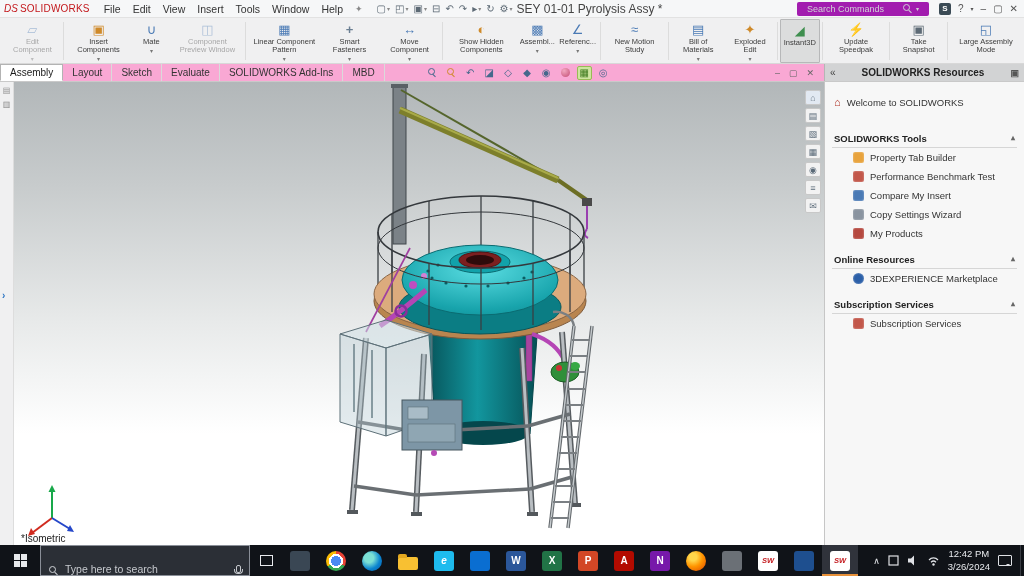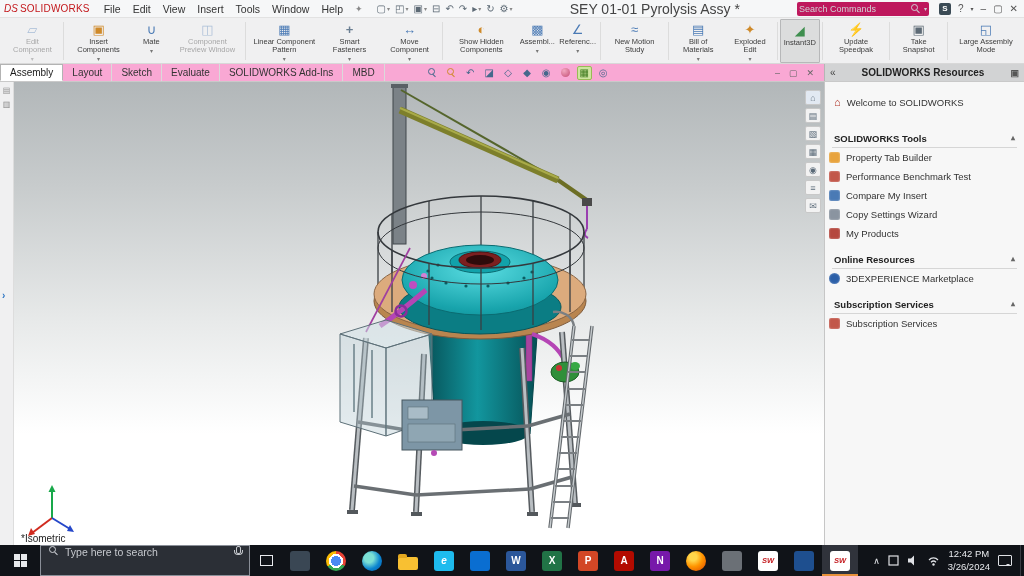--- a/index.html
+++ b/index.html
@@ -8,22 +8,22 @@
 .titlebar{height:18px;background:#f6f7f8;border-bottom:1px solid #e2e2e2;display:flex;align-items:center;padding:0 4px;font-size:11px;gap:4px}
 .brand{display:flex;align-items:center;gap:2px;margin-right:4px}
 .ds{color:#c3171b;font-weight:normal;font-style:italic;font-size:10px}
 .brandname{color:#c3171b;font-weight:400;font-size:10px;letter-spacing:.2px}
 .menus{display:flex}
 .menus span{padding:0 6px;color:#333;font-size:10.5px}
 .pin{color:#888;font-size:9px;margin:0 2px}
 .qat{display:flex;gap:5px;margin-left:8px;color:#5d6a75;align-items:center}
 .qi{font-size:10px;display:flex;align-items:center;gap:1px}
 .qi .dda{font-size:6px;color:#888}
-.doc-title{flex:1;text-align:center;color:#444;font-size:14px;white-space:nowrap;overflow:hidden}
-.cmd-search{width:132px;height:14px;background:#be185d;border-radius:2px;color:#cfd2d5;font-size:9px;display:flex;align-items:center;padding:0 2px;gap:4px}
+.doc-title{flex:1;color:#444;font-size:12px;white-space:nowrap;overflow:hidden}
+.cmd-search{width:132px;height:14px;background:#a21caf;border-radius:2px;color:#cfd2d5;font-size:9px;display:flex;align-items:center;padding:0 10px;gap:4px}
 .cmd-search .txt{flex:1}
 .mag{position:relative;width:9px;height:9px;flex:none}
 .mag::before{content:"";position:absolute;width:5px;height:5px;border:1.2px solid currentColor;border-radius:50%;left:0;top:0}
 .mag::after{content:"";position:absolute;width:4px;height:1.2px;background:currentColor;transform:rotate(45deg);left:4.5px;top:6.5px}
 .tb-right{display:flex;align-items:center;gap:7px;color:#555;margin-left:6px;padding-right:2px}
 .tb-right .w{font-size:10px}
 .login-s{background:#3a4a55;color:#fff;font-size:8px;font-weight:700;width:12px;height:12px;border-radius:2px;display:flex;align-items:center;justify-content:center}
 
 .ribbon{height:46px;background:#f0f0f1;border-bottom:1px solid #d8d8d8;display:flex;align-items:stretch;padding:1px 2px 0 4px}
 .rbtn{display:flex;flex-direction:column;align-items:center;justify-content:flex-start;padding:2px 3px 0;max-width:72px;min-width:40px;text-align:center;color:#3c3c3c}
@@ -56,29 +56,29 @@
 .viewlabel{position:absolute;left:7px;bottom:1px;font-size:10px;color:#1c1c1c}
 .vp-tabs{position:absolute;top:8px;right:3px;display:flex;flex-direction:column;gap:3px}
 .vp-tab{width:16px;height:15px;background:#f2f2f2;border:1px solid #c8c8c8;border-radius:2px;display:flex;align-items:center;justify-content:center;font-size:9px;color:#5a6a78}
 .vp-tab.first{background:#e2e9f2}
 
 .taskpane{width:200px;background:#f7f7f7;border-left:1px solid #c6c6c6;font-size:9.5px;color:#333;padding-top:2px}
 .tp-welcome{display:flex;align-items:center;gap:6px;padding:12px 9px 14px}
 .tp-home{color:#b33a2e;font-size:11px}
 .tp-sec-head{display:flex;align-items:center;justify-content:space-between;margin:8px 7px 0;padding:3px 2px;font-weight:700;font-size:9.5px;color:#222;border-bottom:1px solid #d6d6d6}
 .tp-sec-head .up{display:inline-block;transform:rotate(180deg);color:#666;font-size:8px}
-.tp-item{display:flex;align-items:center;gap:6px;padding:4px 9px 4px 4px}
+.tp-item{display:flex;align-items:center;gap:6px;padding:4px 9px 4px 28px}
 .tp-ico{width:11px;height:11px;border-radius:2px;flex:none;box-shadow:inset 0 0 2px rgba(255,255,255,.5)}
 .round{border-radius:50%}
 
 .taskbar{height:31px;background:#101318;display:flex;align-items:stretch;color:#e8eaed}
 .tb-start{width:40px;display:flex;align-items:center;justify-content:center}
 .winlogo{display:grid;grid-template-columns:6px 6px;grid-template-rows:6px 6px;gap:1px}
 .winlogo i{background:#e8eaed}
-.tb-search{width:210px;background:#2b2f36;border:1px solid #8a8f98;display:flex;align-items:flex-start;gap:7px;padding:0 8px;font-size:10.5px;color:#c6c9ce}
+.tb-search{width:210px;background:#2b2f36;border:1px solid #8a8f98;display:flex;align-items:flex-end;gap:7px;padding:0 8px;font-size:10.5px;color:#c6c9ce}
 .tb-search .mag{color:#cfd2d7}
 .tb-search .txt{flex:1;white-space:nowrap;overflow:hidden}
 .micw{width:7px;height:10px;position:relative;flex:none}
 .micw::before{content:"";position:absolute;left:2px;top:0;width:3px;height:6px;border:1px solid #c6c9ce;border-radius:2px}
 .micw::after{content:"";position:absolute;left:0;top:4px;width:7px;height:4px;border:1px solid #c6c9ce;border-top:none;border-radius:0 0 4px 4px}
 .tb-taskview{width:32px;display:flex;align-items:center;justify-content:center}
 .tv{width:13px;height:11px;border:1px solid #e8eaed;position:relative;background:transparent}
 .tb-apps{display:flex;align-items:stretch}
 .tb-app{width:36px;display:flex;align-items:center;justify-content:center;position:relative}
 .tb-app.active{background:#30333b;box-shadow:inset 0 -2px 0 #e8913a}

